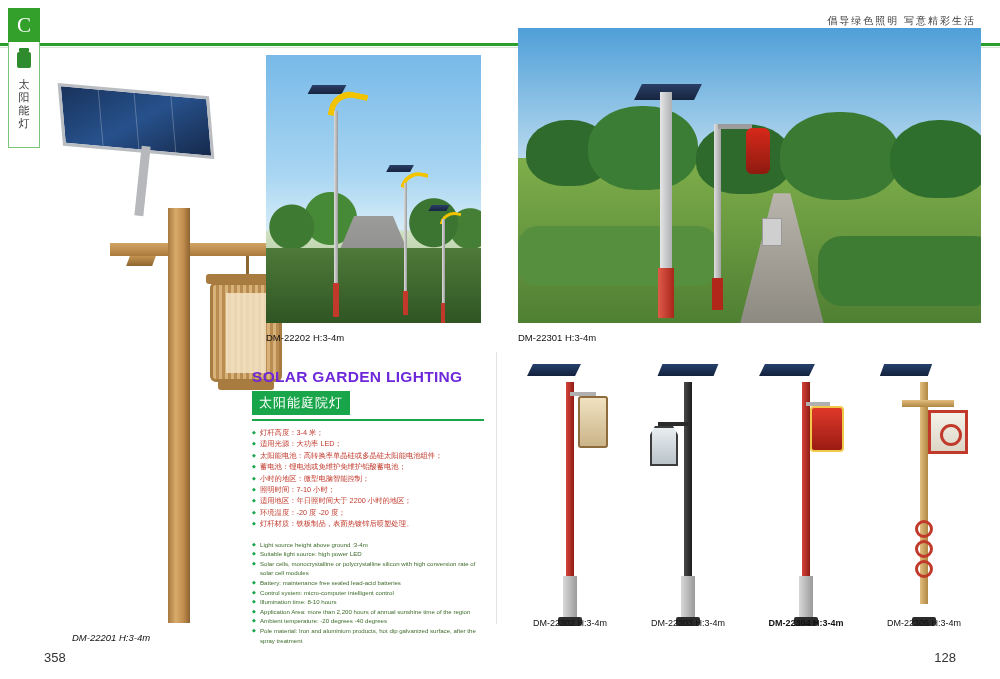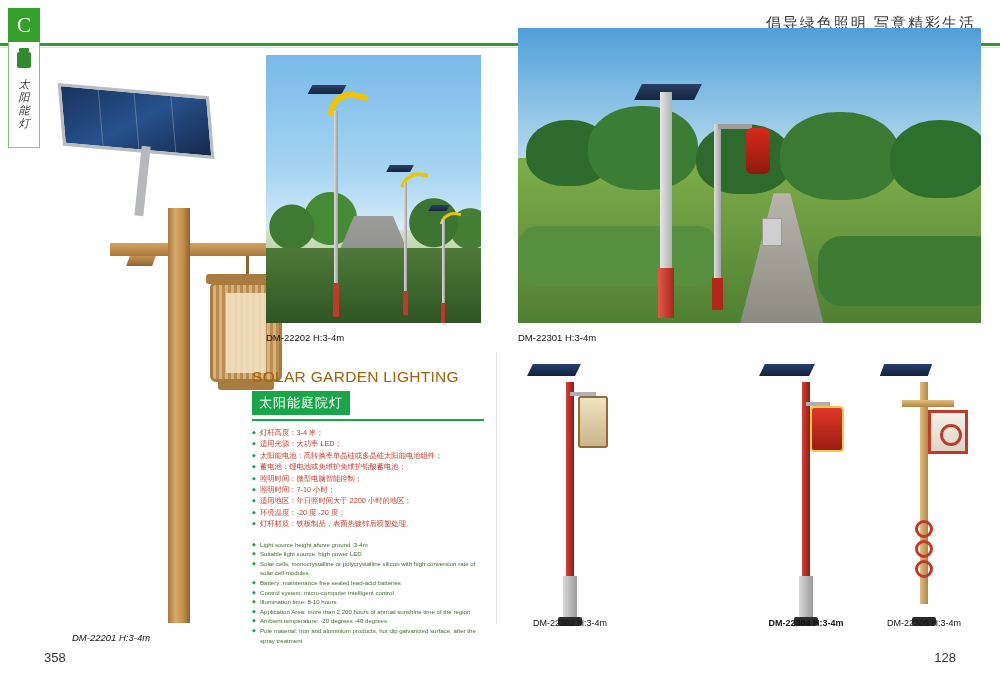--- a/index.html
+++ b/index.html
@@ -6,31 +6,31 @@
   body{
     width:1000px;height:679px;background:#ffffff;
     font-family:"Liberation Sans", sans-serif;
     position:relative;overflow:hidden;
   }
   .page{position:absolute;inset:0;background:#fff;}
 
   
   .top-rule{position:absolute;left:0;top:43px;width:1000px;height:3px;background:#2aa02a;}
   .top-rule2{position:absolute;left:0;top:47px;width:1000px;height:1px;background:#cfe8cf;}
-  .slogan-cn{position:absolute;right:24px;top:14px;font-size:15px;color:#3a3a3a;letter-spacing:2px;white-space:nowrap;}
+  .slogan-cn{position:absolute;right:24px;top:14px;font-size:10px;color:#3a3a3a;letter-spacing:2px;white-space:nowrap;}
   .slogan-en{position:absolute;right:24px;top:31px;font-size:7px;color:#6f6f6f;letter-spacing:.6px;white-space:nowrap;}
 
   
   .tab{position:absolute;left:8px;top:8px;width:32px;height:140px;background:#fff;}
   .tab-top{position:absolute;left:0;top:0;width:32px;height:34px;background:#33a02c;color:#fff;
            font-size:21px;font-family:"Liberation Serif",serif;text-align:center;line-height:34px;}
   .tab-body{position:absolute;left:0;top:34px;width:32px;height:106px;border:1px solid #7cc47a;border-top:none;box-sizing:border-box;}
   .tab-icon{position:absolute;left:9px;top:44px;width:14px;height:16px;background:#2e8b2e;border-radius:2px;}
   .tab-icon:after{content:"";position:absolute;left:2px;top:-4px;width:10px;height:4px;background:#2e8b2e;border-radius:1px;}
-  .tab-text{position:absolute;left:8px;top:70px;width:16px;font-size:11px;color:#3b3b3b;line-height:13px;text-align:center;font-style:italic;}
+  .tab-text{position:absolute;left:8px;top:70px;width:16px;font-size:11px;color:#3b3b3b;line-height:13px;text-align:center;}
 
   
   .photo{position:absolute;overflow:hidden;background:#cfe3ef;}
   .cap{position:absolute;font-size:9.5px;color:#111;white-space:nowrap;}
   .pagenum{position:absolute;bottom:14px;font-size:13px;color:#333;}
 
   
   .sky{position:absolute;left:0;top:0;width:100%;height:100%;
        background:linear-gradient(#77b9e8 0%, #a9d6f2 45%, #d6ecf8 65%, #cfe0c2 66%, #8fae6a 100%);}
 
@@ -91,21 +91,21 @@
   .park-pv{position:absolute;left:120px;top:56px;width:60px;height:16px;
         background:linear-gradient(#2b3f66,#16243f);transform:skewX(-26deg);}
   .park-lantern{position:absolute;left:228px;top:100px;width:24px;height:46px;background:linear-gradient(#d6291a,#8e1a10);border-radius:6px;}
   .park-arm{position:absolute;left:200px;top:96px;width:34px;height:5px;background:#9c9c9c;}
   .park-pole2{position:absolute;left:196px;top:96px;width:7px;height:180px;background:linear-gradient(90deg,#dedede,#a2a2a2);}
   .park-pole2r{position:absolute;left:194px;top:250px;width:11px;height:32px;background:#b1281a;}
   .park-box{position:absolute;left:244px;top:190px;width:18px;height:26px;background:#cfcfcf;border:1px solid #9a9a9a;}
 
   
   #txtblock{position:absolute;left:252px;top:368px;width:232px;height:258px;}
-  .t-en{font-size:15.5px;font-weight:normal;color:#a16207;letter-spacing:.3px;}
+  .t-en{font-size:15.5px;font-weight:bold;color:#6d28d9;letter-spacing:.3px;}
   .t-cn-bar{margin-top:5px;background:#19a54a;color:#fff;font-size:13px;padding:3px 7px;display:inline-block;letter-spacing:1px;}
   .t-rule{margin-top:4px;height:2px;background:#19a54a;}
   .bullets{margin-top:6px;}
   .b-li{font-size:7.3px;color:#c0392b;line-height:11.4px;padding-left:8px;position:relative;white-space:nowrap;}
   .b-li:before{content:"◆";position:absolute;left:0;top:0;font-size:5px;color:#19a54a;}
   .b-li.en{color:#3d6b2a;font-size:6.1px;line-height:9.6px;white-space:normal;}
   .gap{height:4px;}
 
   
   #strip{position:absolute;left:512px;top:356px;width:470px;height:272px;}
@@ -217,21 +217,21 @@
 
   <div id="txtblock">
     <div class="t-en">SOLAR GARDEN LIGHTING</div>
     <div class="t-cn-bar">太阳能庭院灯</div>
     <div class="t-rule"></div>
     <div class="bullets">
       <div class="b-li">灯杆高度：3-4 米；</div>
       <div class="b-li">适用光源：大功率 LED；</div>
       <div class="b-li">太阳能电池：高转换率单晶硅或多晶硅太阳能电池组件；</div>
       <div class="b-li">蓄电池：锂电池或免维护免维护铅酸蓄电池；</div>
-      <div class="b-li">照明时间：微型电脑智能控制；</div>
+      <div class="b-li">小时的地区：微型电脑智能控制；</div>
       <div class="b-li">照明时间：7-10 小时；</div>
       <div class="b-li">适用地区：年日照时间大于 2200 小时的地区；</div>
       <div class="b-li">环境温度：-20 度 -20 度；</div>
       <div class="b-li">灯杆材质：铁板制品，表面热镀锌后喷塑处理。</div>
     </div>
     <div class="gap"></div>
     <div class="bullets">
       <div class="b-li en">Light source height above ground :3-4m</div>
       <div class="b-li en">Suitable light source: high power LED</div>
       <div class="b-li en">Solar cells, monocrystalline or polycrystalline silicon with high conversion rate of solar cell modules</div>
@@ -251,20 +251,29 @@
     <div class="cell" style="left:0;">
       <div class="cpv" style="left:18px;width:48px;transform:skewX(-26deg);"></div>
       <div class="cpole" style="background:linear-gradient(90deg,#d7433a,#8f1c14);"></div>
       <div style="position:absolute;left:58px;top:36px;width:26px;height:4px;background:#b0b0b0;"></div>
       <div class="lant-cn" style="left:66px;top:40px;"></div>
       <div class="cbase" style="background:linear-gradient(90deg,#d9d9d9,#9b9b9b);"></div>
       <div class="cfoot"></div>
       <div class="ccap">DM-22302  H:3-4m</div>
     </div>
 
+    <div class="cell" style="left:118px;">
+      <div class="cpv" style="left:30px;width:56px;transform:skewX(-22deg);"></div>
+      <div class="cpole" style="background:linear-gradient(90deg,#4a4a4a,#1d1d1d);"></div>
+      <div style="position:absolute;left:28px;top:66px;width:30px;height:4px;background:#2b2b2b;"></div>
+      <div class="lant-eu" style="left:20px;top:70px;"></div>
+      <div class="cbase" style="background:linear-gradient(90deg,#d7d7d7,#9a9a9a);"></div>
+      <div class="cfoot"></div>
+      <div class="ccap">DM-22303  H:3-4m</div>
+    </div>
 
     <div class="cell" style="left:236px;font-weight:bold;">
       <div class="cpv" style="left:14px;width:50px;transform:skewX(-26deg);"></div>
       <div class="cpole" style="background:linear-gradient(90deg,#d7433a,#8f1c14);"></div>
       <div style="position:absolute;left:58px;top:46px;width:24px;height:4px;background:#b0b0b0;"></div>
       <div class="lant-red" style="left:62px;top:50px;"></div>
       <div class="cbase" style="background:linear-gradient(90deg,#d7d7d7,#9a9a9a);"></div>
       <div class="cfoot"></div>
       <div class="ccap">DM-22304  H:3-4m</div>
     </div>

